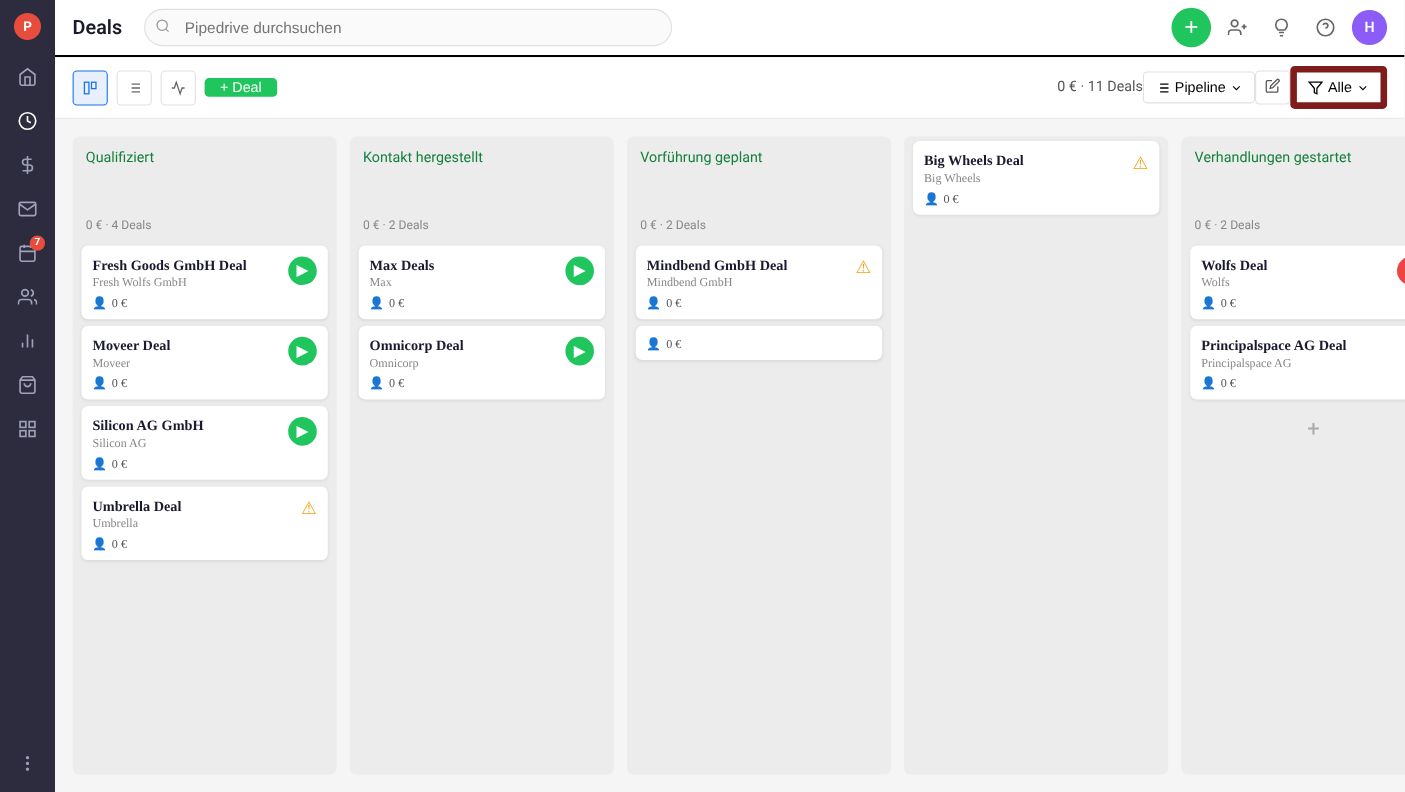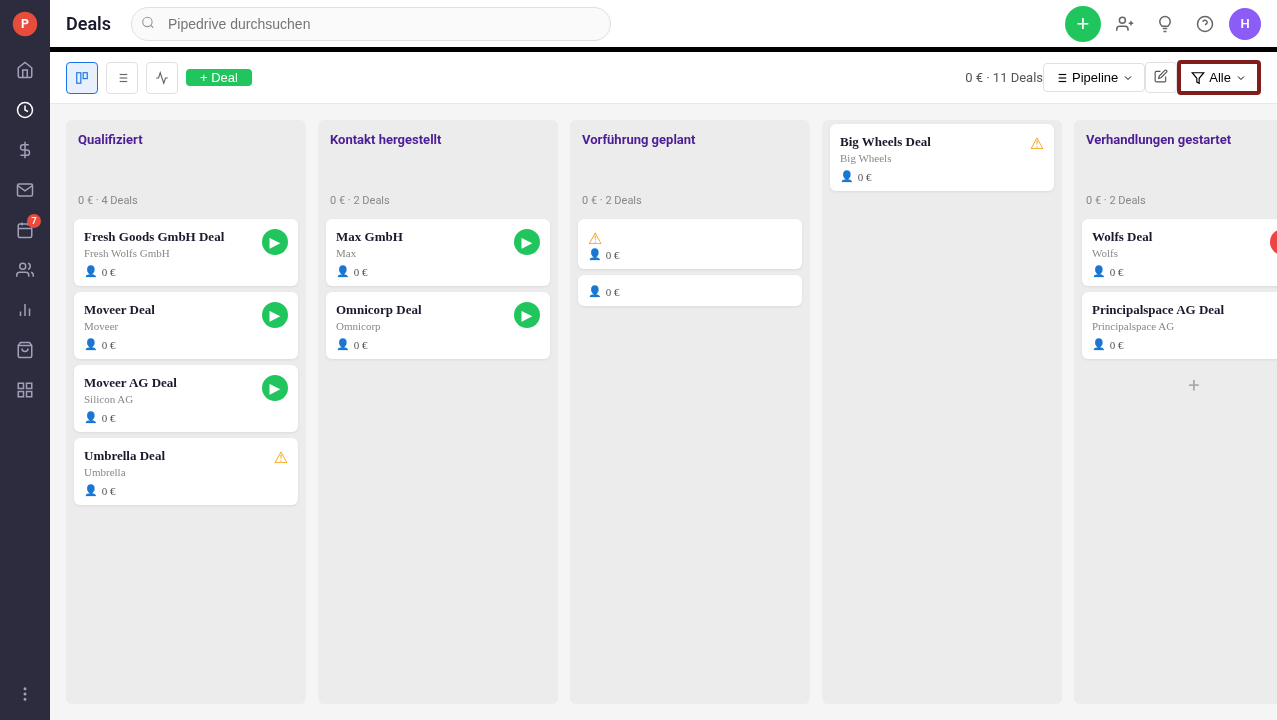--- a/index.html
+++ b/index.html
@@ -50,21 +50,21 @@
     .main {
       flex: 1;
       display: flex;
       flex-direction: column;
       overflow: hidden;
     }
 
     
     .topbar {
       background: #fff;
-      border-bottom: 5px solid #000000;
+      border-bottom: 2px solid #000000;
       display: flex;
       align-items: center;
       padding: 0 16px;
       height: 52px;
       gap: 12px;
     }
     .topbar-title {
       font-size: 18px;
       font-weight: 600;
       color: #1a1a2e;
@@ -185,21 +185,21 @@
     }
     .edit-btn {
       border: 1px solid #e0e0e0;
       border-radius: 4px;
       padding: 6px 8px;
       cursor: pointer;
       background: white;
       color: #555;
     }
     .filter-btn {
-      border: 4px solid #7f1d1d;
+      border: 6px solid #7f1d1d;
       border-radius: 4px;
       padding: 6px 10px;
       font-size: 13px;
       display: flex; align-items: center; gap: 4px;
       cursor: pointer;
       background: white;
     }
 
     
     .board {
@@ -218,22 +218,22 @@
       margin-right: 12px;
       display: flex;
       flex-direction: column;
       max-height: 100%;
     }
     .column-header {
       padding: 12px 12px 8px;
     }
     .column-title {
       font-size: 13px;
-      font-weight: 700;
-      color: #4c1d95;
+      font-weight: 400;
+      color: #15803d;
       margin-bottom: 2px;
     }
     .column-meta {
       font-size: 11px;
       color: #888;
       margin-top: 47px;
     }
     .column-cards {
       padding: 4px 8px 8px;
       display: flex;
@@ -515,21 +515,21 @@
               </div>
       </div>
       <div class="card-footer">
         <span class="person-icon">👤</span>
         <span class="card-amount">0 €</span>
       </div>
     </div>
           <div class="card">
       <div class="card-header">
         <div>
-          <div class="card-title">Moveer AG Deal</div>
+          <div class="card-title">Silicon AG GmbH</div>
           <div class="card-company">Silicon AG</div>
         </div>
         <div class="card-indicator indicator-green">
                 <span style="color:white;font-size:14px;">▶</span>
               </div>
       </div>
       <div class="card-footer">
         <span class="person-icon">👤</span>
         <span class="card-amount">0 €</span>
       </div>
@@ -552,21 +552,21 @@
   </div>
       <div class="column">
     <div class="column-header">
       <div class="column-title">Kontakt hergestellt</div>
       <div class="column-meta">0 €  ·  2 Deals</div>
     </div>
     <div class="column-cards">
       <div class="card">
       <div class="card-header">
         <div>
-          <div class="card-title">Max GmbH</div>
+          <div class="card-title">Max Deals</div>
           <div class="card-company">Max</div>
         </div>
         <div class="card-indicator indicator-green">
                 <span style="color:white;font-size:14px;">▶</span>
               </div>
       </div>
       <div class="card-footer">
         <span class="person-icon">👤</span>
         <span class="card-amount">0 €</span>
       </div>
@@ -590,20 +590,24 @@
 
   </div>
       <div class="column">
     <div class="column-header">
       <div class="column-title">Vorführung geplant</div>
       <div class="column-meta">0 €  ·  2 Deals</div>
     </div>
     <div class="column-cards">
       <div class="card">
       <div class="card-header">
+        <div>
+          <div class="card-title">Mindbend GmbH Deal</div>
+          <div class="card-company">Mindbend GmbH</div>
+        </div>
         <span class="warning-icon" style="color:#f59e0b;">⚠</span>
       </div>
       <div class="card-footer">
         <span class="person-icon">👤</span>
         <span class="card-amount">0 €</span>
       </div>
     </div>
           <div class="card">
       <div class="card-footer">
         <span class="person-icon">👤</span>

